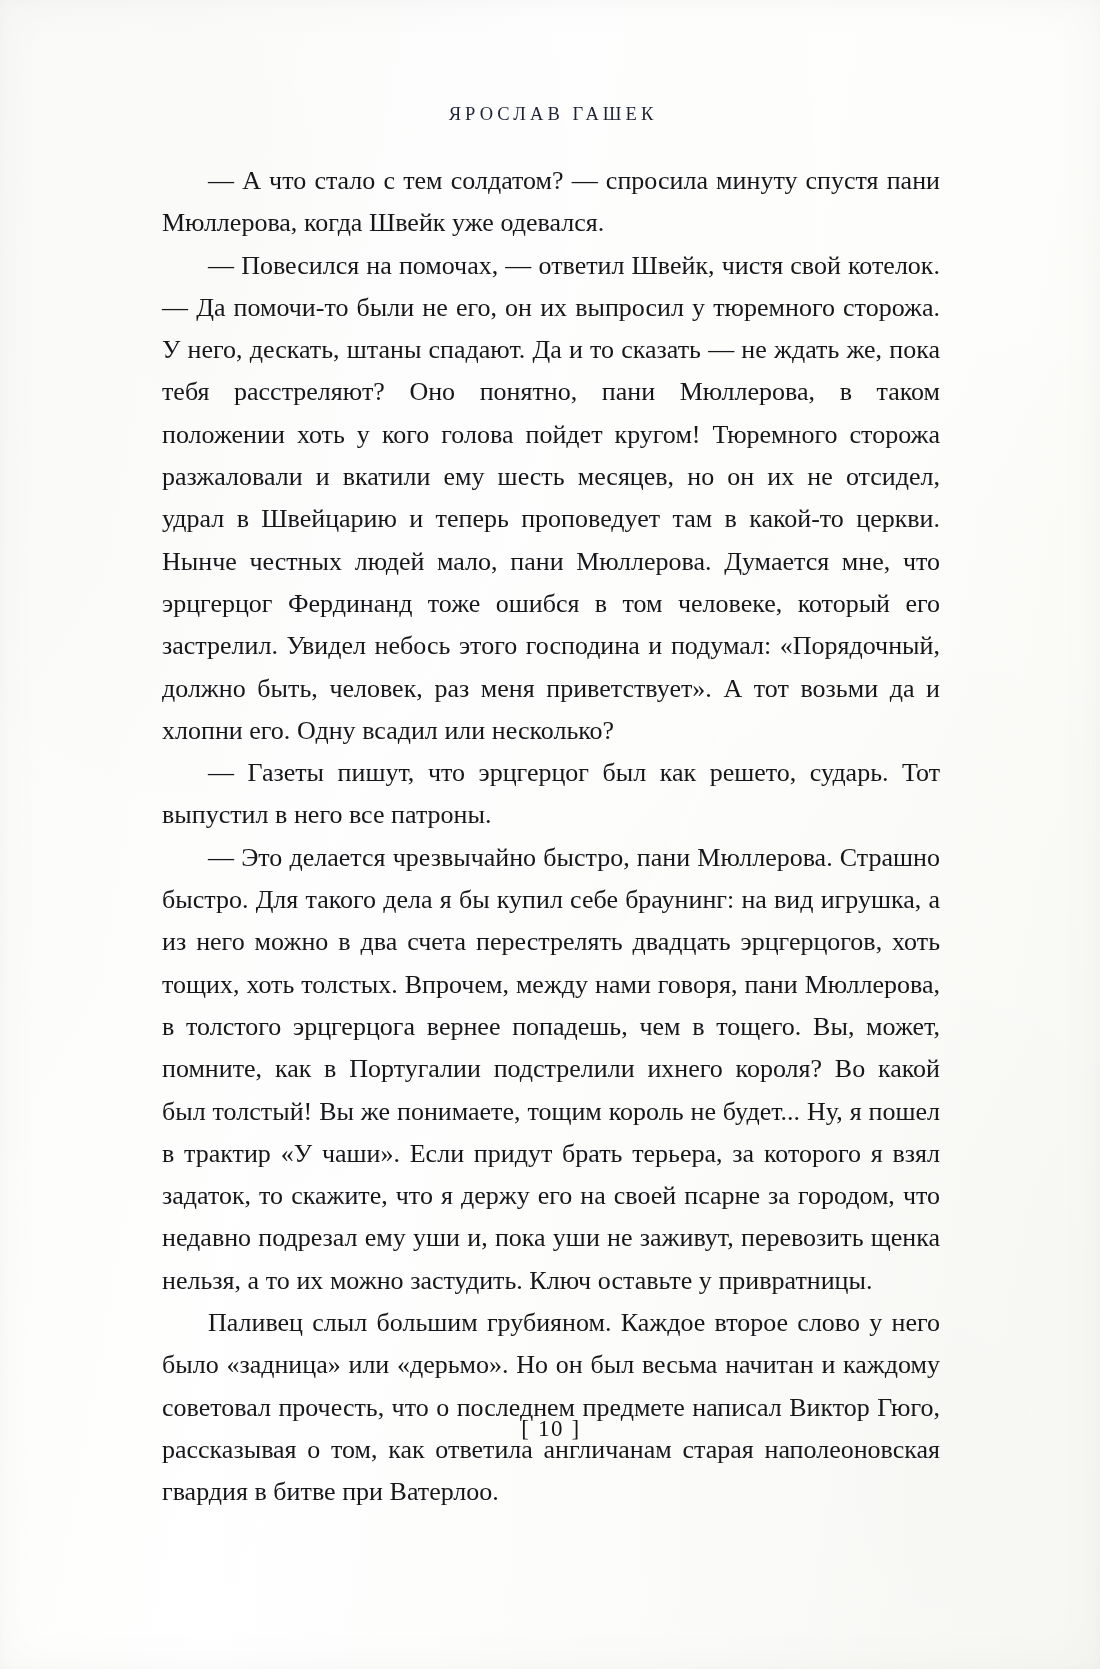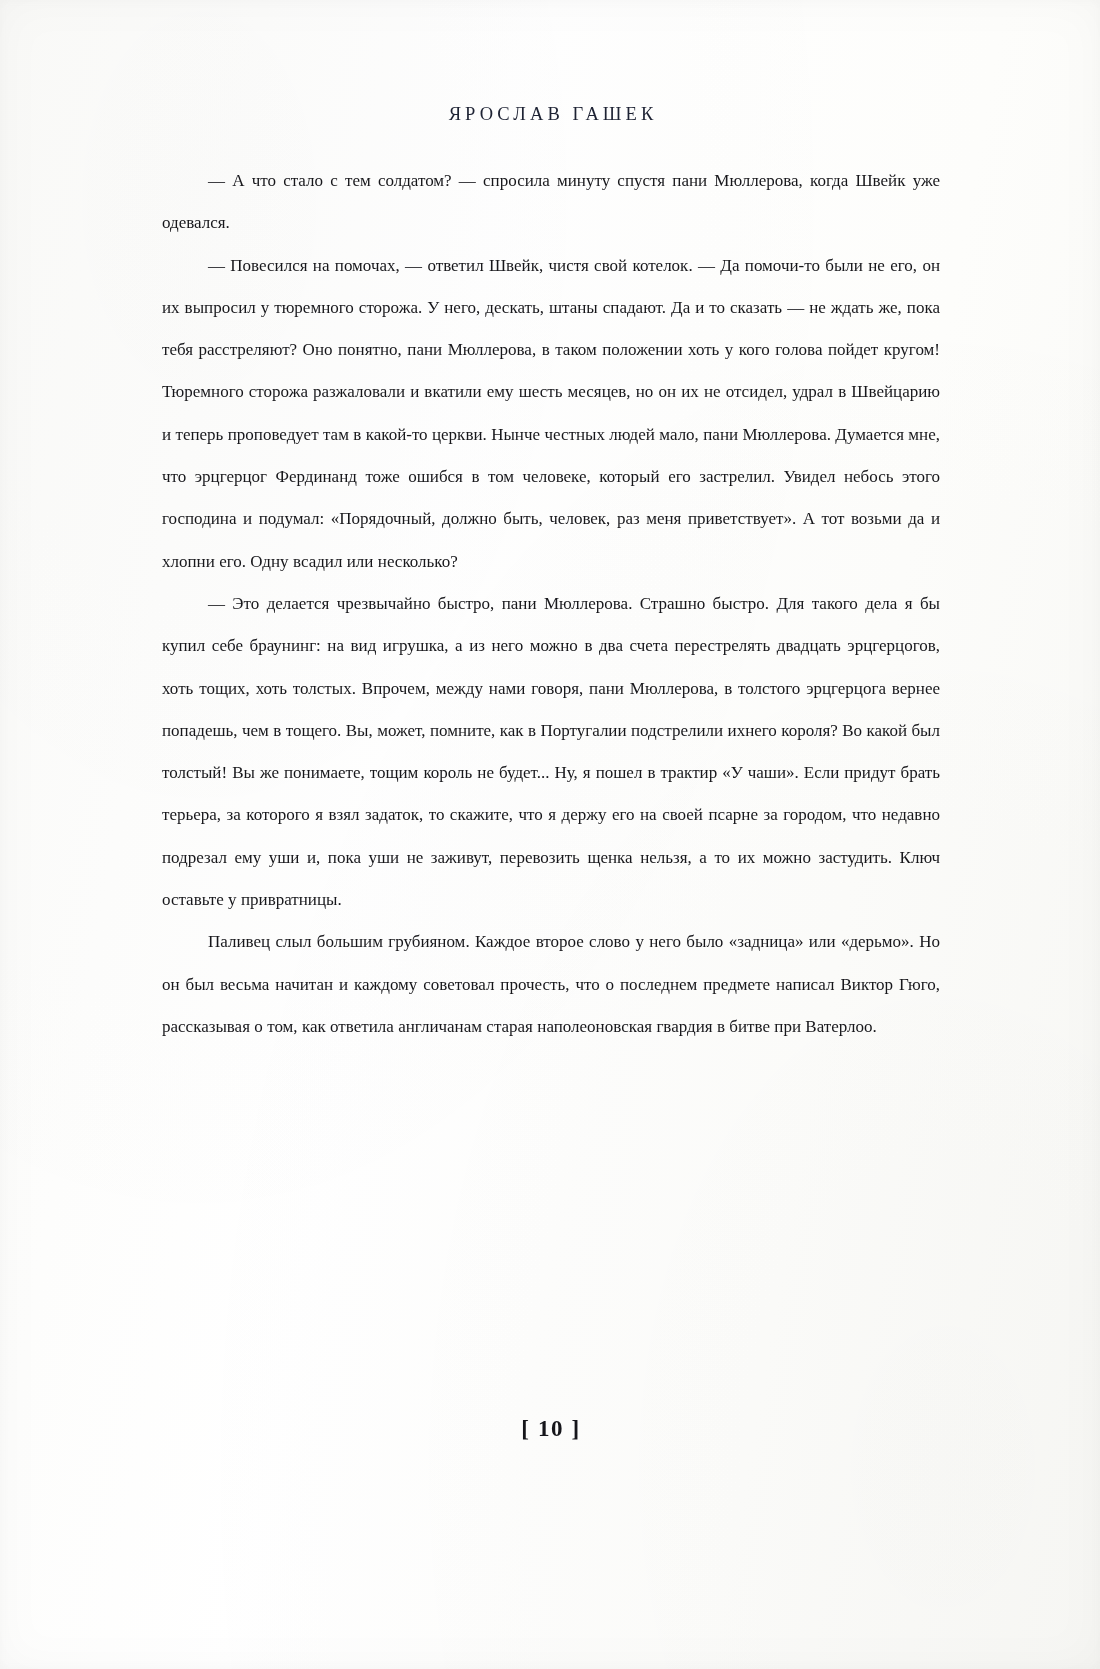--- a/index.html
+++ b/index.html
@@ -59,52 +59,53 @@
   }
 
   .body-text {
     margin-top: 35px;
   }
 
   .body-text p {
     margin: 0;
     text-align: justify;
     text-justify: inter-word;
-    font-size: 17px;
+    font-size: 26px;
     line-height: 42.3px;
     text-indent: 46px;
     color: #17171b;
     hyphens: manual;
     word-spacing: 0.1px;
   }
 
   .folio {
     position: absolute;
     left: 0;
     top: 1416px;
     width: 778px;
     text-align: center;
     font-size: 23px;
-    font-weight: 700;
+    font-weight: 400;
     letter-spacing: 1.6px;
     color: #15151a;
   }
 </style>
 </head>
 <body>
 
 <div class="page">
 
   <div class="content">
 
     <div class="running-head">ЯРОСЛАВ ГАШЕК</div>
 
     <div class="body-text">
       <p>— А что стало с тем солдатом? — спросила минуту спустя пани Мюллерова, когда Швейк уже одевался.</p>
       <p>— Повесился на помочах, — ответил Швейк, чистя свой котелок. — Да помочи-то были не его, он их выпросил у тюремного сторожа. У него, дескать, штаны спадают. Да и то сказать — не ждать же, пока тебя расстреляют? Оно понятно, пани Мюллерова, в таком положении хоть у кого голова пойдет кругом! Тюремного сторожа разжаловали и вкатили ему шесть месяцев, но он их не отсидел, удрал в Швейцарию и теперь проповедует там в какой-то церкви. Нынче честных людей мало, пани Мюллерова. Думается мне, что эрцгерцог Фердинанд тоже ошибся в том человеке, который его застрелил. Увидел небось этого господина и подумал: «Порядочный, должно быть, человек, раз меня приветствует». А тот возьми да и хлопни его. Одну всадил или несколько?</p>
+      <p>— Газеты пишут, что эрцгерцог был как решето, сударь. Тот выпустил в него все патроны.</p>
       <p>— Это делается чрезвычайно быстро, пани Мюллерова. Страшно быстро. Для такого дела я бы купил себе браунинг: на вид игрушка, а из него можно в два счета перестрелять двадцать эрцгерцогов, хоть тощих, хоть толстых. Впрочем, между нами говоря, пани Мюллерова, в толстого эрцгерцога вернее попадешь, чем в тощего. Вы, может, помните, как в Португалии подстрелили ихнего короля? Во какой был толстый! Вы же понимаете, тощим король не будет... Ну, я пошел в трактир «У чаши». Если придут брать терьера, за которого я взял задаток, то скажите, что я держу его на своей псарне за городом, что недавно подрезал ему уши и, пока уши не заживут, перевозить щенка нельзя, а то их можно застудить. Ключ оставьте у привратницы.</p>
       <p>Паливец слыл большим грубияном. Каждое второе слово у него было «задница» или «дерьмо». Но он был весьма начитан и каждому советовал прочесть, что о последнем предмете написал Виктор Гюго, рассказывая о том, как ответила англичанам старая наполеоновская гвардия в битве при Ватерлоо.</p>
 
     </div>
 
     <div class="folio">[ 10 ]</div>
 
   </div>
 
 </div>

